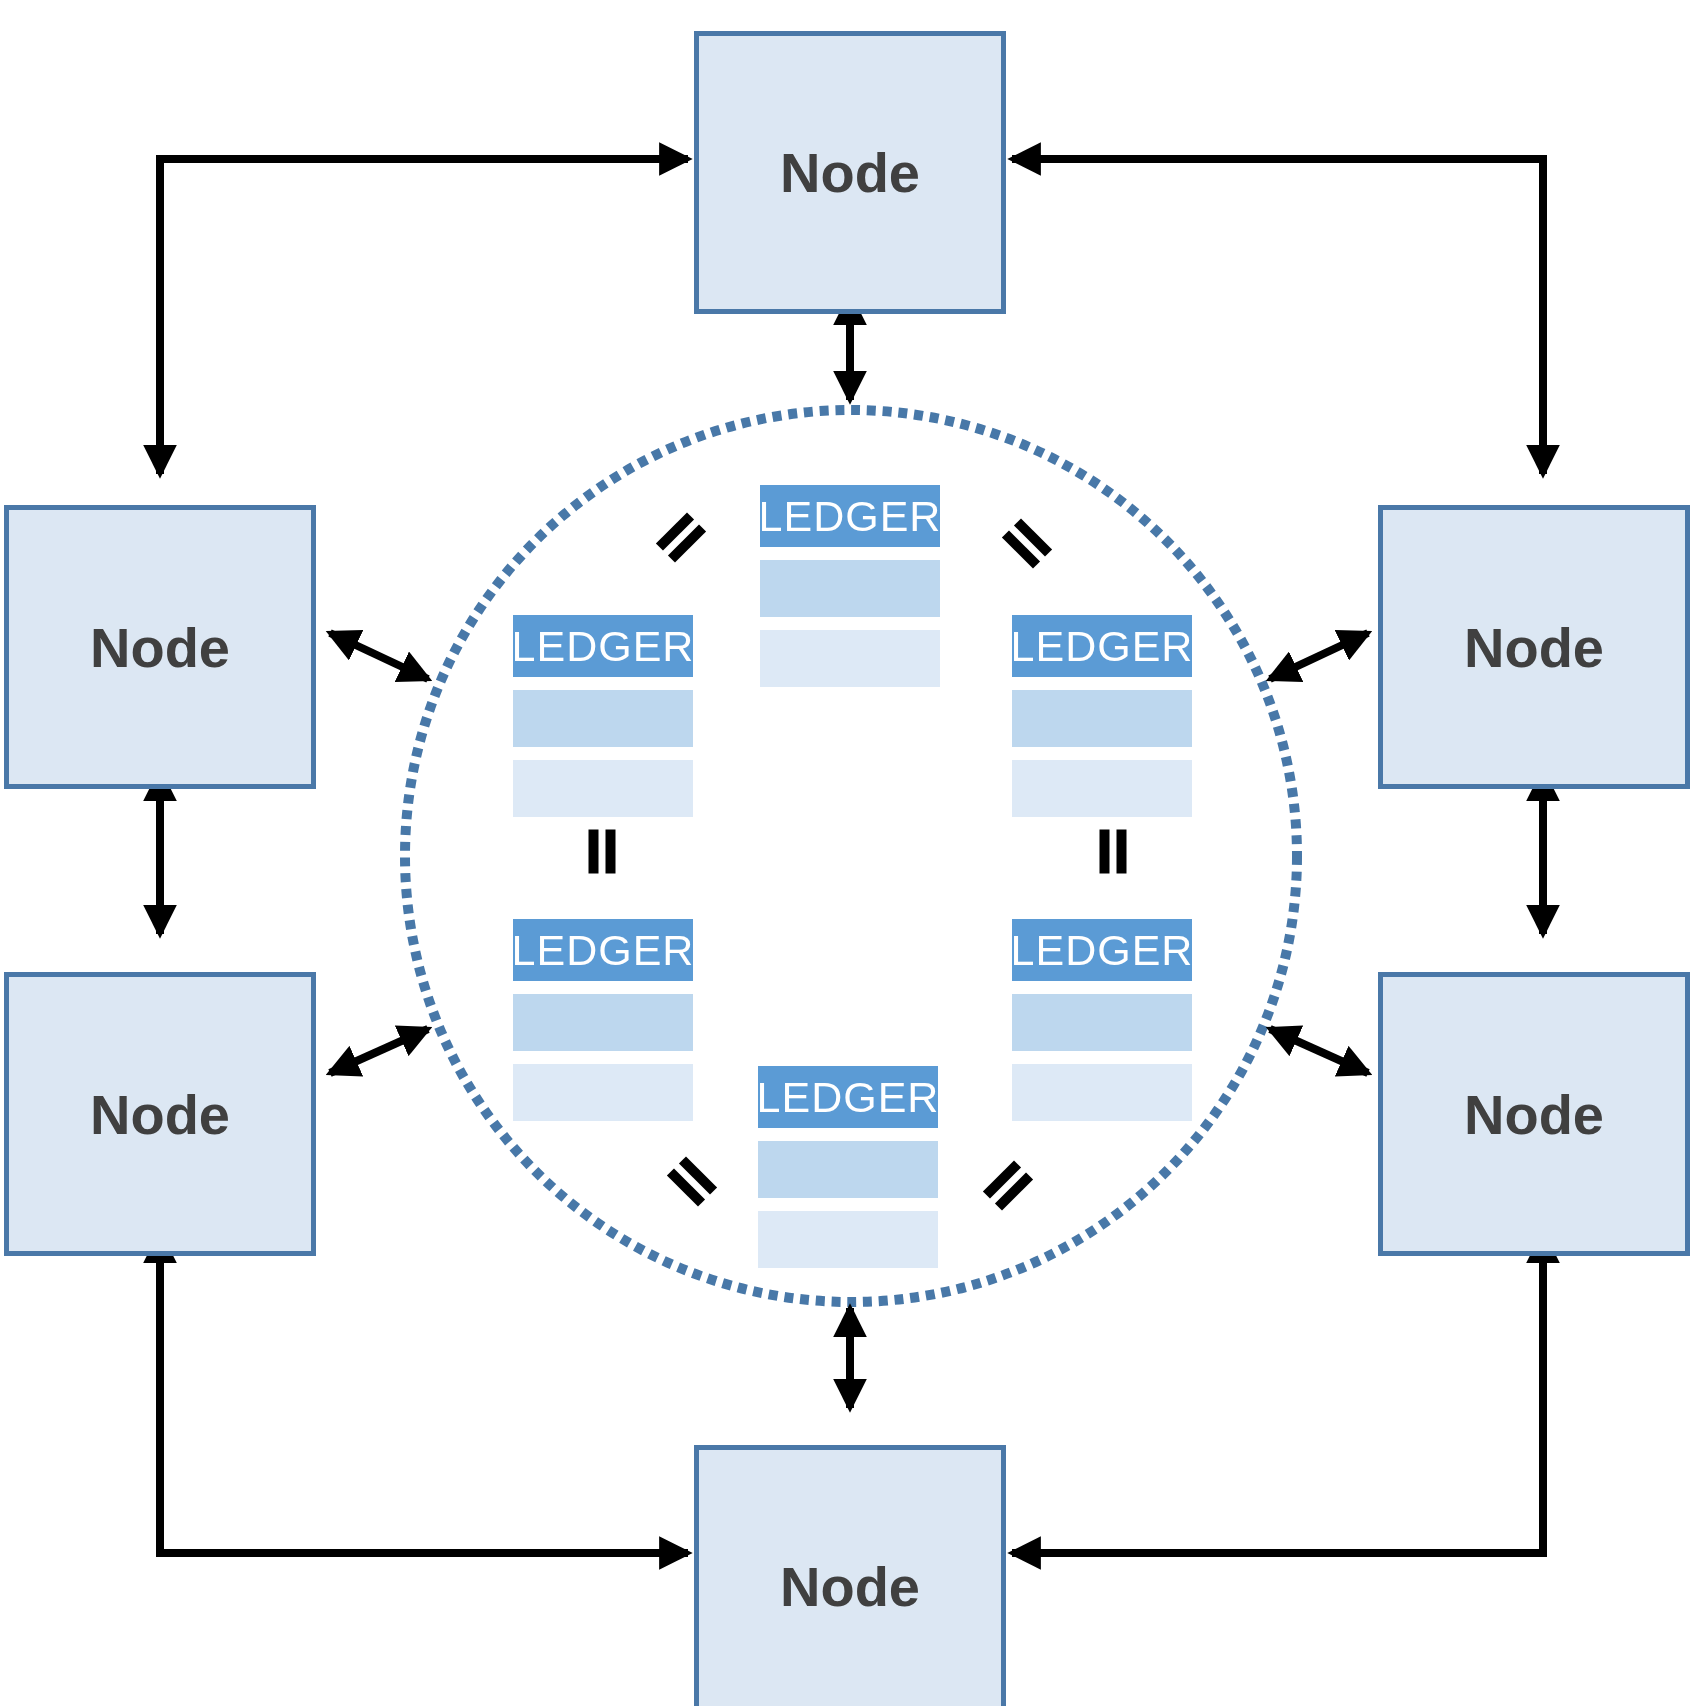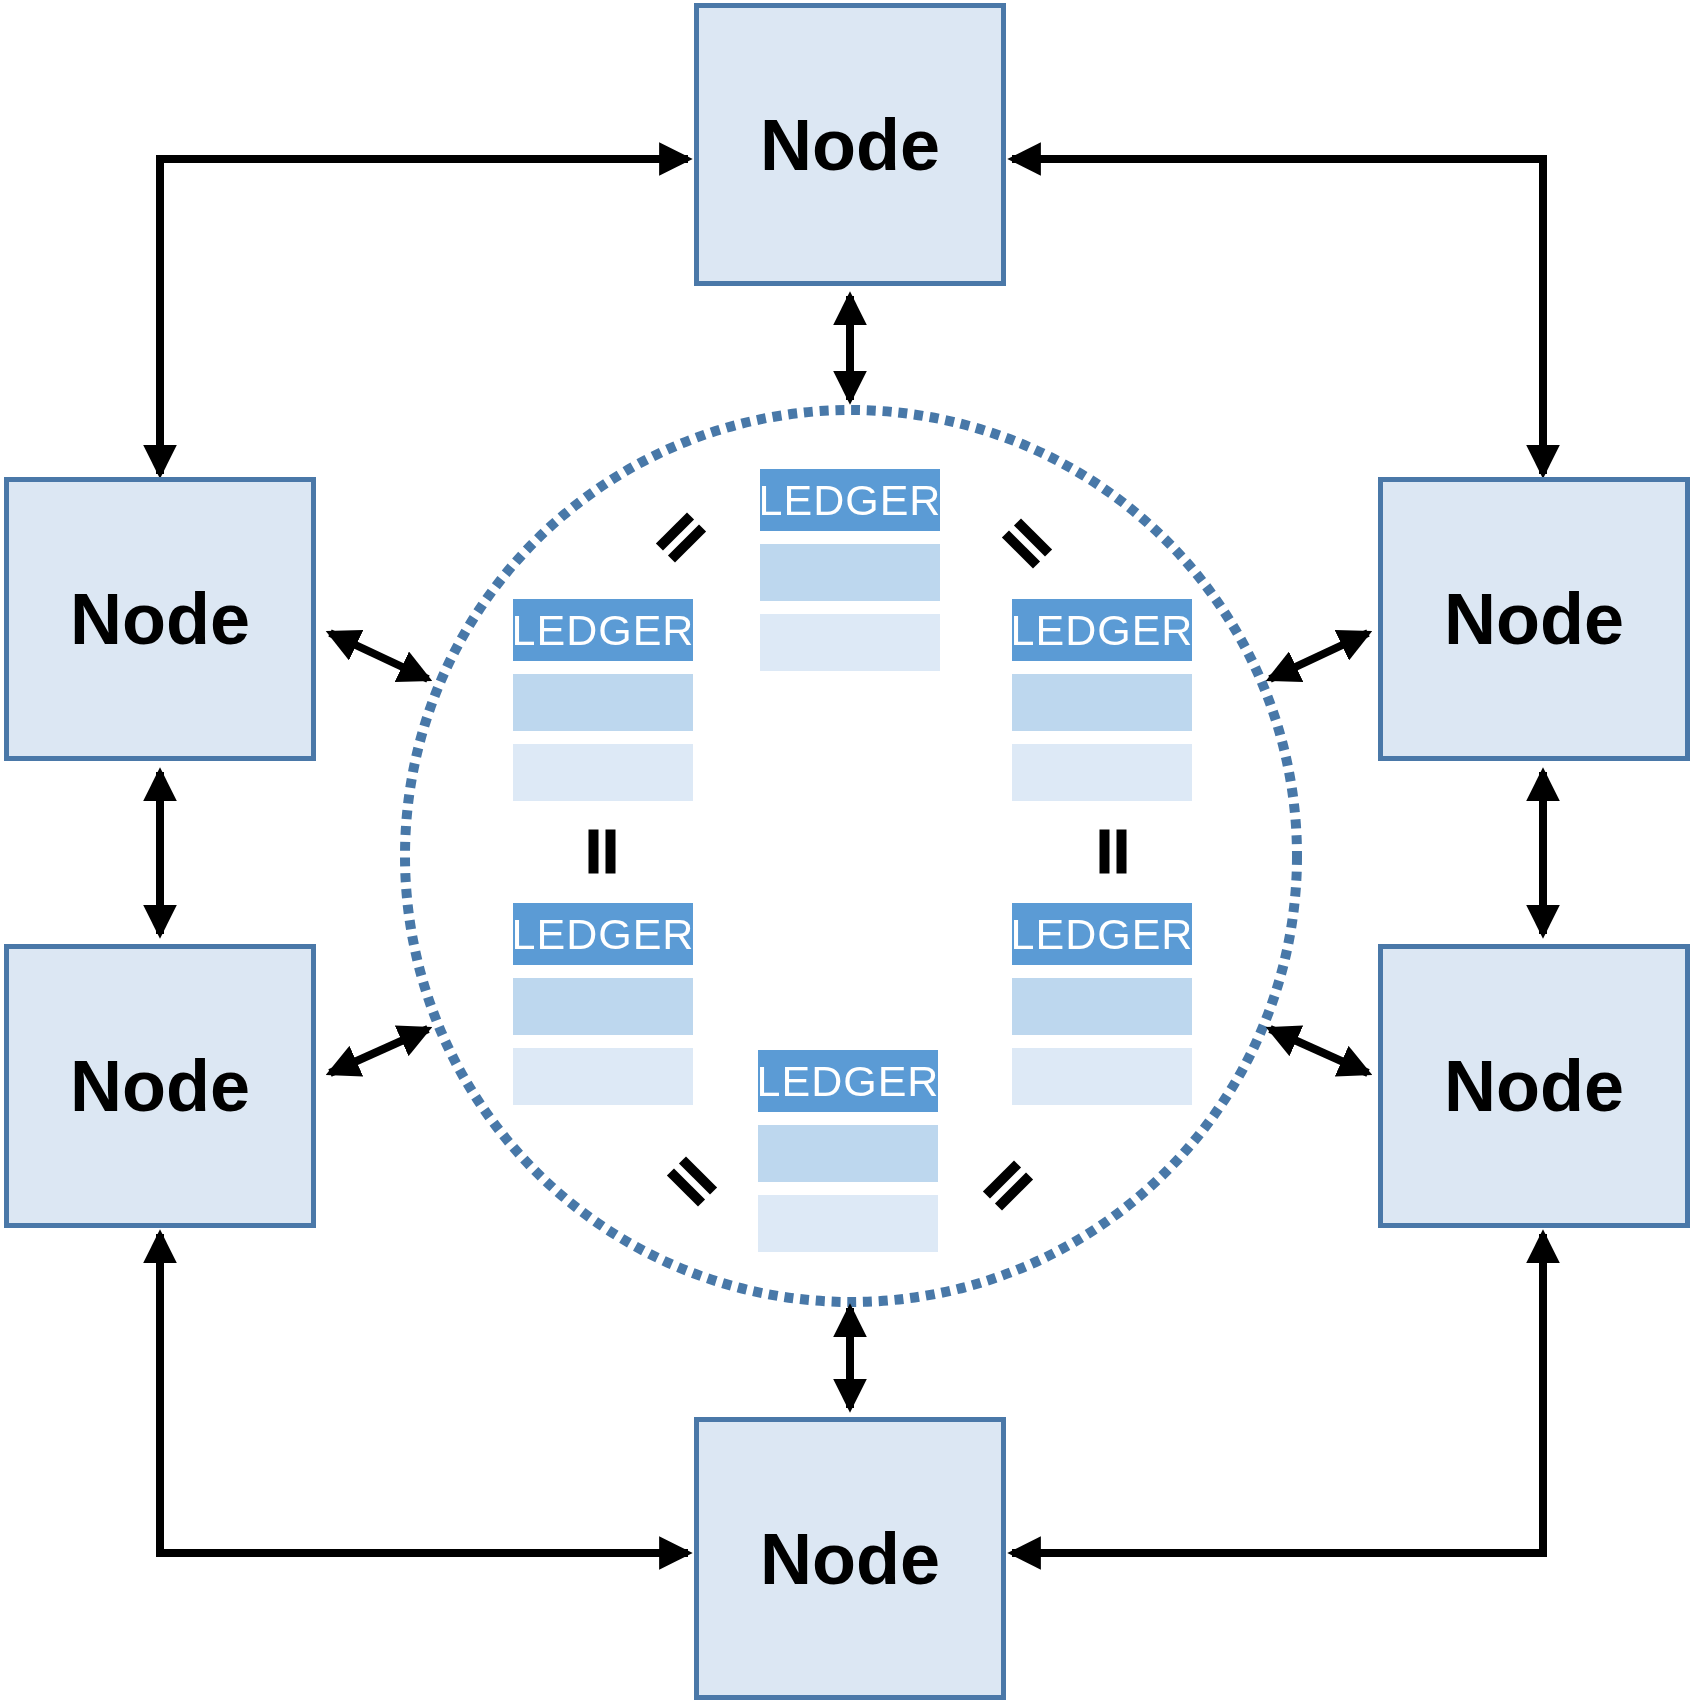--- a/index.html
+++ b/index.html
@@ -5,33 +5,33 @@
   html,body{margin:0;padding:0;background:#ffffff;}
   .canvas{
     position:relative;width:1698px;height:1706px;background:#ffffff;
     font-family:"Liberation Sans",sans-serif;overflow:hidden;
   }
   .wires{position:absolute;left:0;top:0;}
   .node{
     position:absolute;box-sizing:border-box;
     background:#dce7f3;border:5px solid #4a78a8;
     display:flex;align-items:center;justify-content:center;
-    font-weight:bold;font-size:72px;color:#000000;
+    font-weight:bold;font-size:56px;color:#404040;margin-top:28px;
   }
   .node-top{left:694px;top:3px;width:312px;height:283px;}
   .node-upper-left{left:4px;top:477px;width:312px;height:284px;}
   .node-upper-right{left:1378px;top:477px;width:312px;height:284px;}
   .node-lower-left{left:4px;top:944px;width:312px;height:284px;}
   .node-lower-right{left:1378px;top:944px;width:312px;height:284px;}
   .node-bottom{left:694px;top:1417px;width:312px;height:283px;}
 
   .ledger{position:absolute;width:180px;}
   .ledger-header{
     height:62px;background:#5b9bd5;color:#ffffff;font-size:43px;
-    display:flex;align-items:center;justify-content:center;letter-spacing:1px;
+    display:flex;align-items:center;justify-content:center;letter-spacing:1px;margin-top:16px;
   }
   .ledger-row{height:57px;margin-top:13px;}
   .row1{background:#bdd7ee;}
   .row2{background:#dde9f6;}
   .ledger-top{left:760px;top:469px;}
   .ledger-mid-left{left:513px;top:599px;}
   .ledger-mid-right{left:1012px;top:599px;}
   .ledger-low-left{left:513px;top:903px;}
   .ledger-low-right{left:1012px;top:903px;}
   .ledger-bottom{left:758px;top:1050px;}

